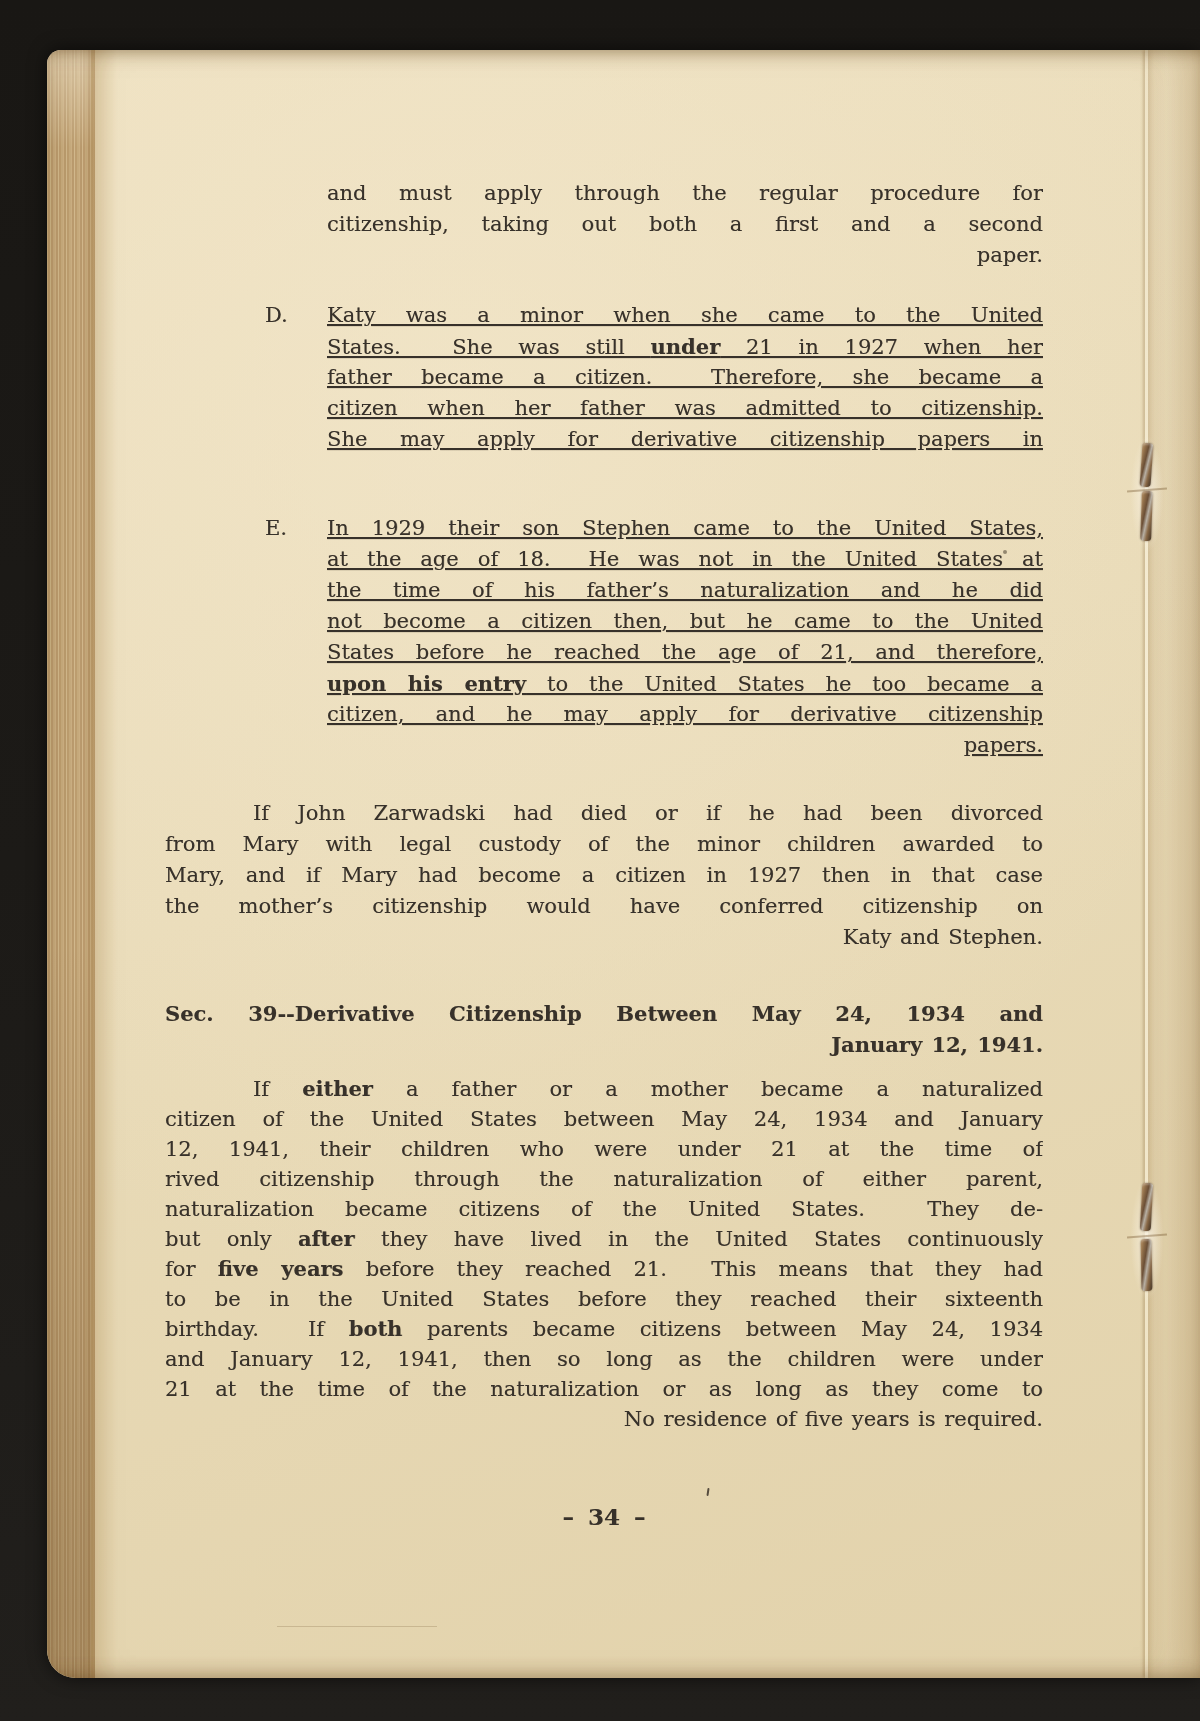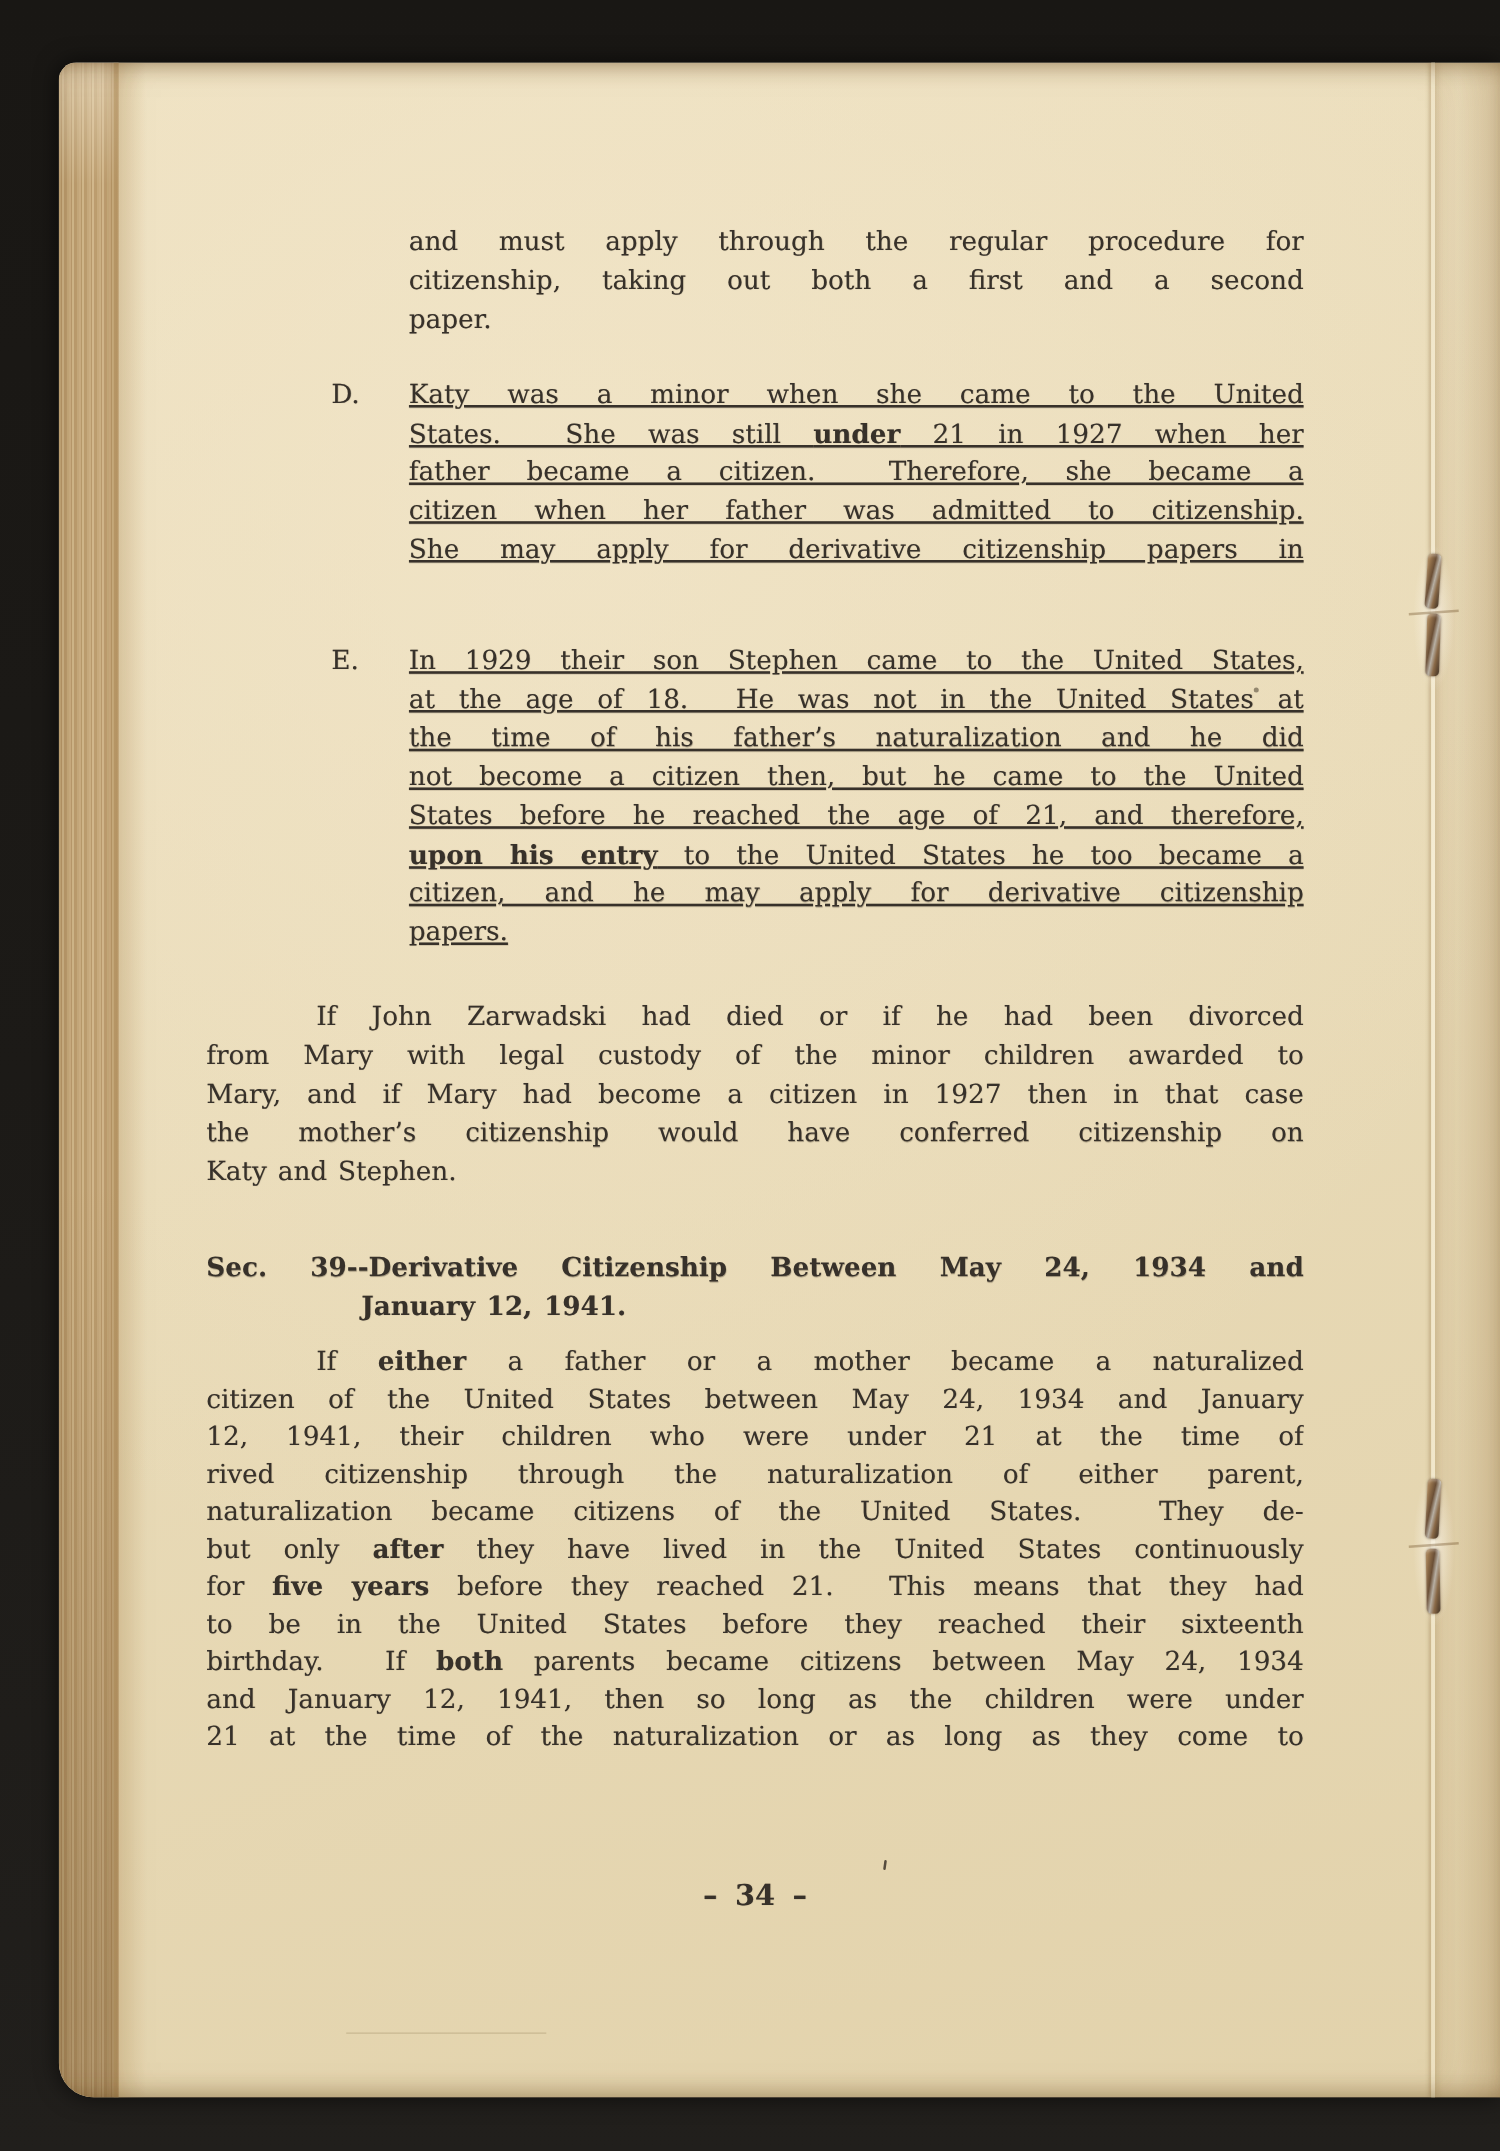--- a/index.html
+++ b/index.html
@@ -51,21 +51,21 @@
   .s2{top:1119px;height:140px;}
   .s2 .bar1{top:14px;height:48px;transform:rotate(3deg);}
   .s2 .bar2{top:70px;height:52px;transform:rotate(-1deg);}
   .s2 .slit{top:66px;}
   
   .block{position:absolute;z-index:2;color:#37312a;font-size:21px;
          text-shadow:0.3px 0.3px 0.6px rgba(58,48,35,.4);word-spacing:2px;}
   .line{height:31px;line-height:31px;overflow:hidden;white-space:pre-wrap;
         text-align:justify;text-align-last:justify;}
   .line::after{content:"";display:inline-block;width:100%;}
-  .line.last{text-align:left;text-align-last:auto;}
+  .line.last{text-align:right;text-align-last:auto;}
   .line.last::after{display:none;}
   .tight .line{height:30px;line-height:30px;}
   .b{font-weight:bold;}
   #blk-c{left:280px;top:128px;width:716px;}
   .list-item{position:absolute;left:218px;width:778px;}
   #item-d{top:250px;} #item-e{top:463px;}
   .letter{position:absolute;left:0;top:0;height:31px;line-height:31px;}
   .item-lines{margin-left:62px;text-decoration:underline;}
   #para-1{left:118px;top:748px;width:878px;}
   #para-1 .line:first-child{padding-left:88px;}
@@ -156,20 +156,21 @@
         <div class="line"><span>citizen of the United States between May 24, 1934 and January</span></div>
         <div class="line"><span>12, 1941, their children who were under 21 at the time of</span></div>
         <div class="line"><span>rived citizenship through the naturalization of either parent,</span></div>
         <div class="line"><span>naturalization became citizens of the United States.  They de-</span></div>
         <div class="line"><span>but only </span><span class="b">after</span><span> they have lived in the United States continuously</span></div>
         <div class="line"><span>for </span><span class="b">five years</span><span> before they reached 21.  This means that they had</span></div>
         <div class="line"><span>to be in the United States before they reached their sixteenth</span></div>
         <div class="line"><span>birthday.  If </span><span class="b">both</span><span> parents became citizens between May 24, 1934</span></div>
         <div class="line"><span>and January 12, 1941, then so long as the children were under</span></div>
         <div class="line"><span>21 at the time of the naturalization or as long as they come to</span></div>
+        <div class="line last"><span>No residence of five years is required.</span></div>
       </div>
 
     <div id="footer" class="block">– 34 –</div>
 
     <div class="speck1"></div>
     <div class="speck2"></div>
     <div class="scratch"></div>
 
     <div class="page-vignette"></div>
   </div>

